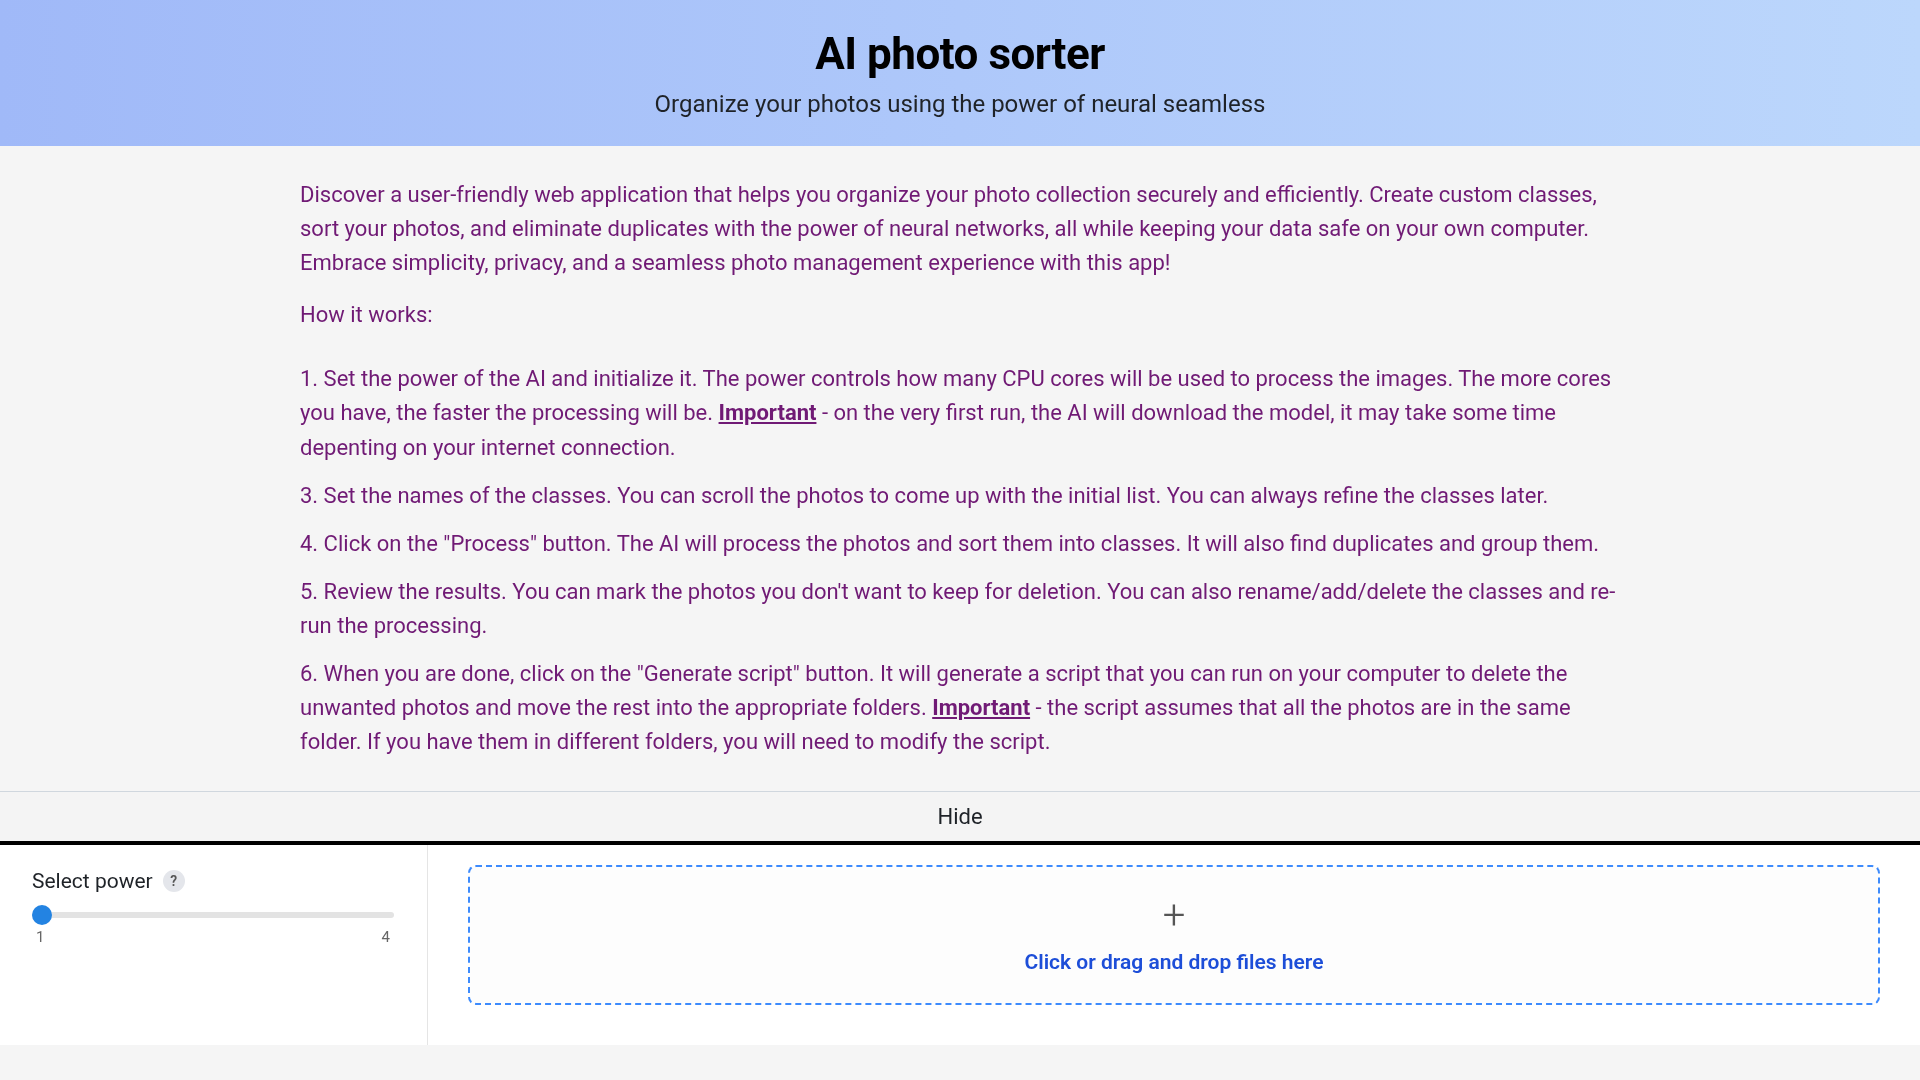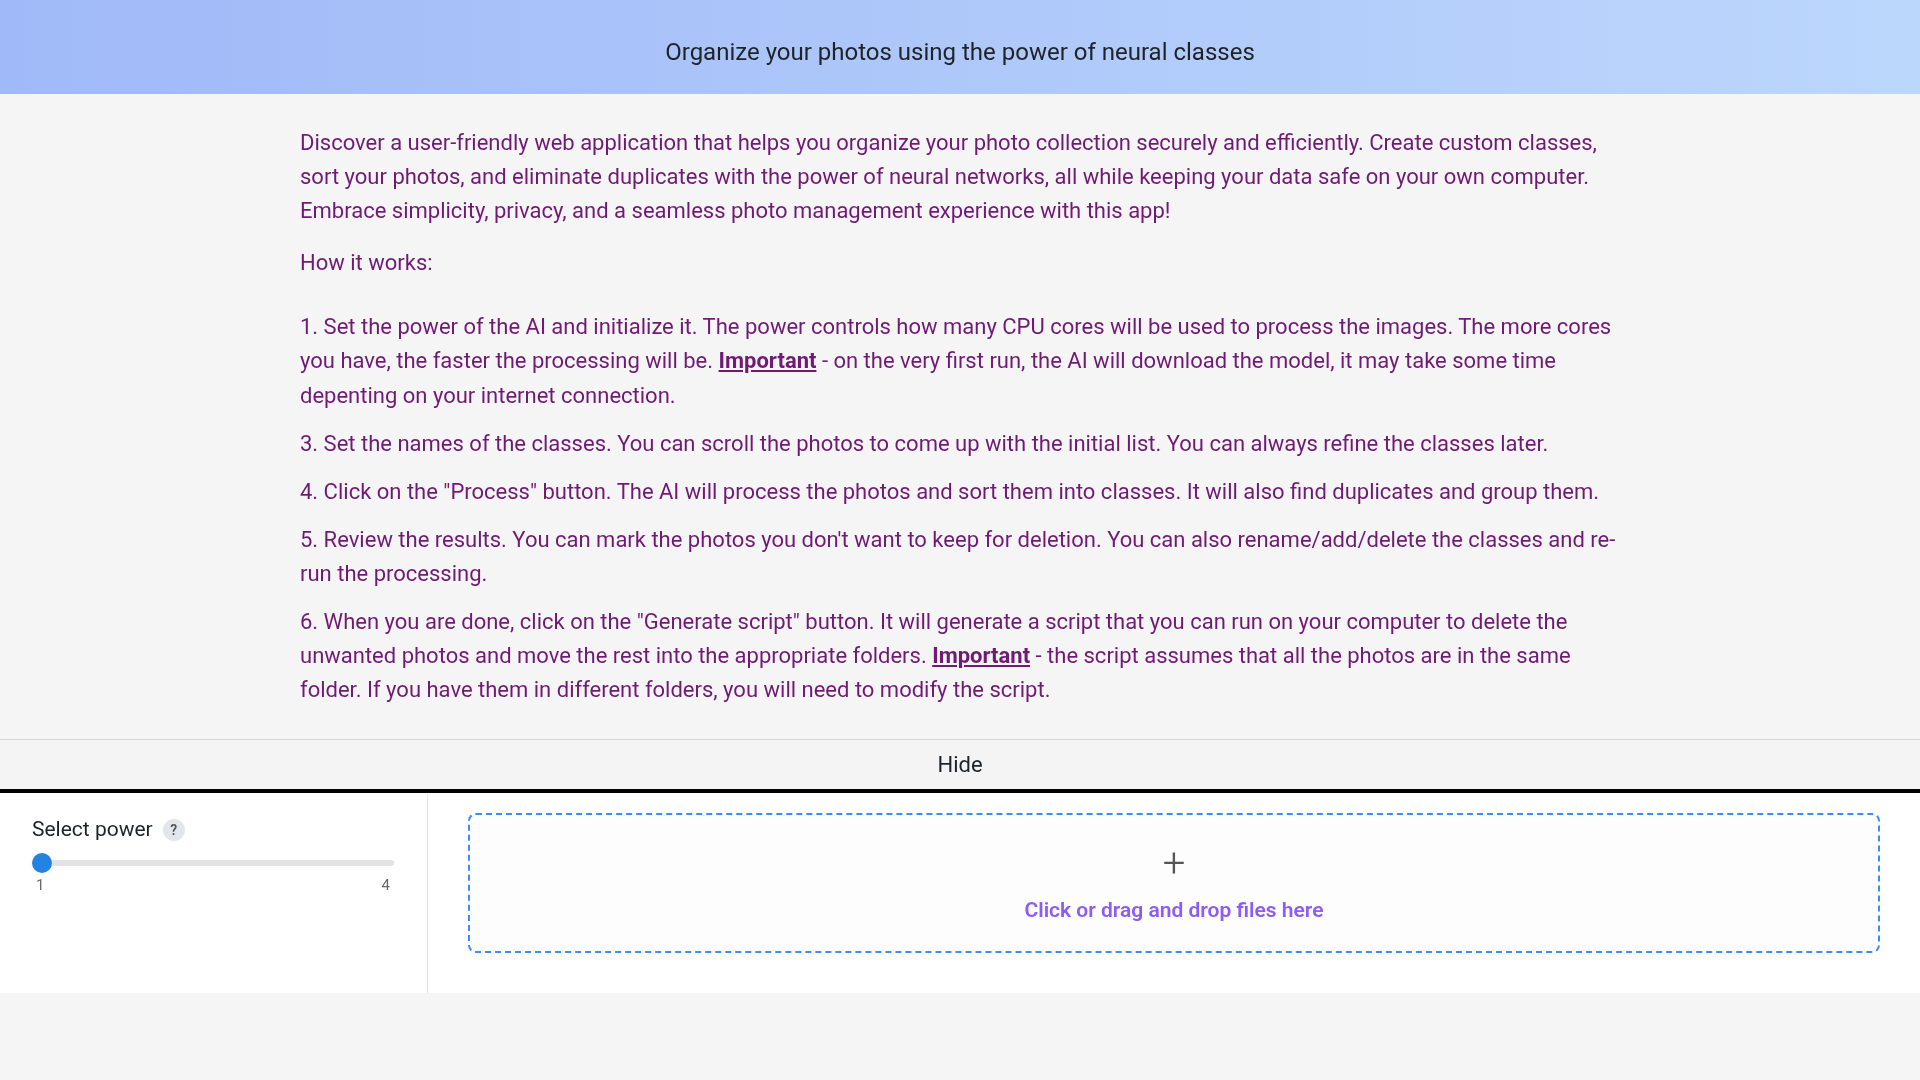--- a/index.html
+++ b/index.html
@@ -64,21 +64,21 @@
     border-right: 1px solid #e5e5e5;
   }
   .sidebar h2 {
     font-size: 26px;
     font-weight: 600;
     margin-bottom: 22px;
     color: #1f2328;
   }
   .power-row {
     display: flex;
-    align-items: flex-end;
+    align-items: center;
     gap: 10px;
     margin-bottom: 10px;
   }
   .power-label { font-size: 21px; }
   .qmark {
     display: inline-flex;
     align-items: center;
     justify-content: center;
     width: 22px;
     height: 22px;
@@ -137,28 +137,29 @@
   }
   .plus-icon {
     font-size: 40px;
     line-height: 1;
     color: #555;
     font-weight: 300;
   }
   .drop-text {
     font-size: 21px;
     font-weight: 600;
-    color: #8b5cf6;
+    color: #1d4ed8;
   }
 </style>
 </head>
 <body>
 
 <div class="hero">
-  <div class="subtitle">Organize your photos using the power of neural classes</div>
+  <h1>AI photo sorter</h1>
+  <div class="subtitle">Organize your photos using the power of neural seamless</div>
 </div>
 
 <div class="content">
   <p>Discover a user-friendly web application that helps you organize your photo collection securely and efficiently. Create custom classes, sort your photos, and eliminate duplicates with the power of neural networks, all while keeping your data safe on your own computer. Embrace simplicity, privacy, and a seamless photo management experience with this app!</p>
   <p class="how">How it works:</p>
   <ol>
     <li>
       <span>1. Set the power of the AI and initialize it. The power controls how many CPU cores will be used to process the images. The more cores you have, the faster the processing will be. </span><span class="important">Important</span><span> - on the very first run, the AI will download the model, it may take some time depenting on your internet connection.</span>
     </li>
     <li>3. Set the names of the classes. You can scroll the photos to come up with the initial list. You can always refine the classes later.</li>

